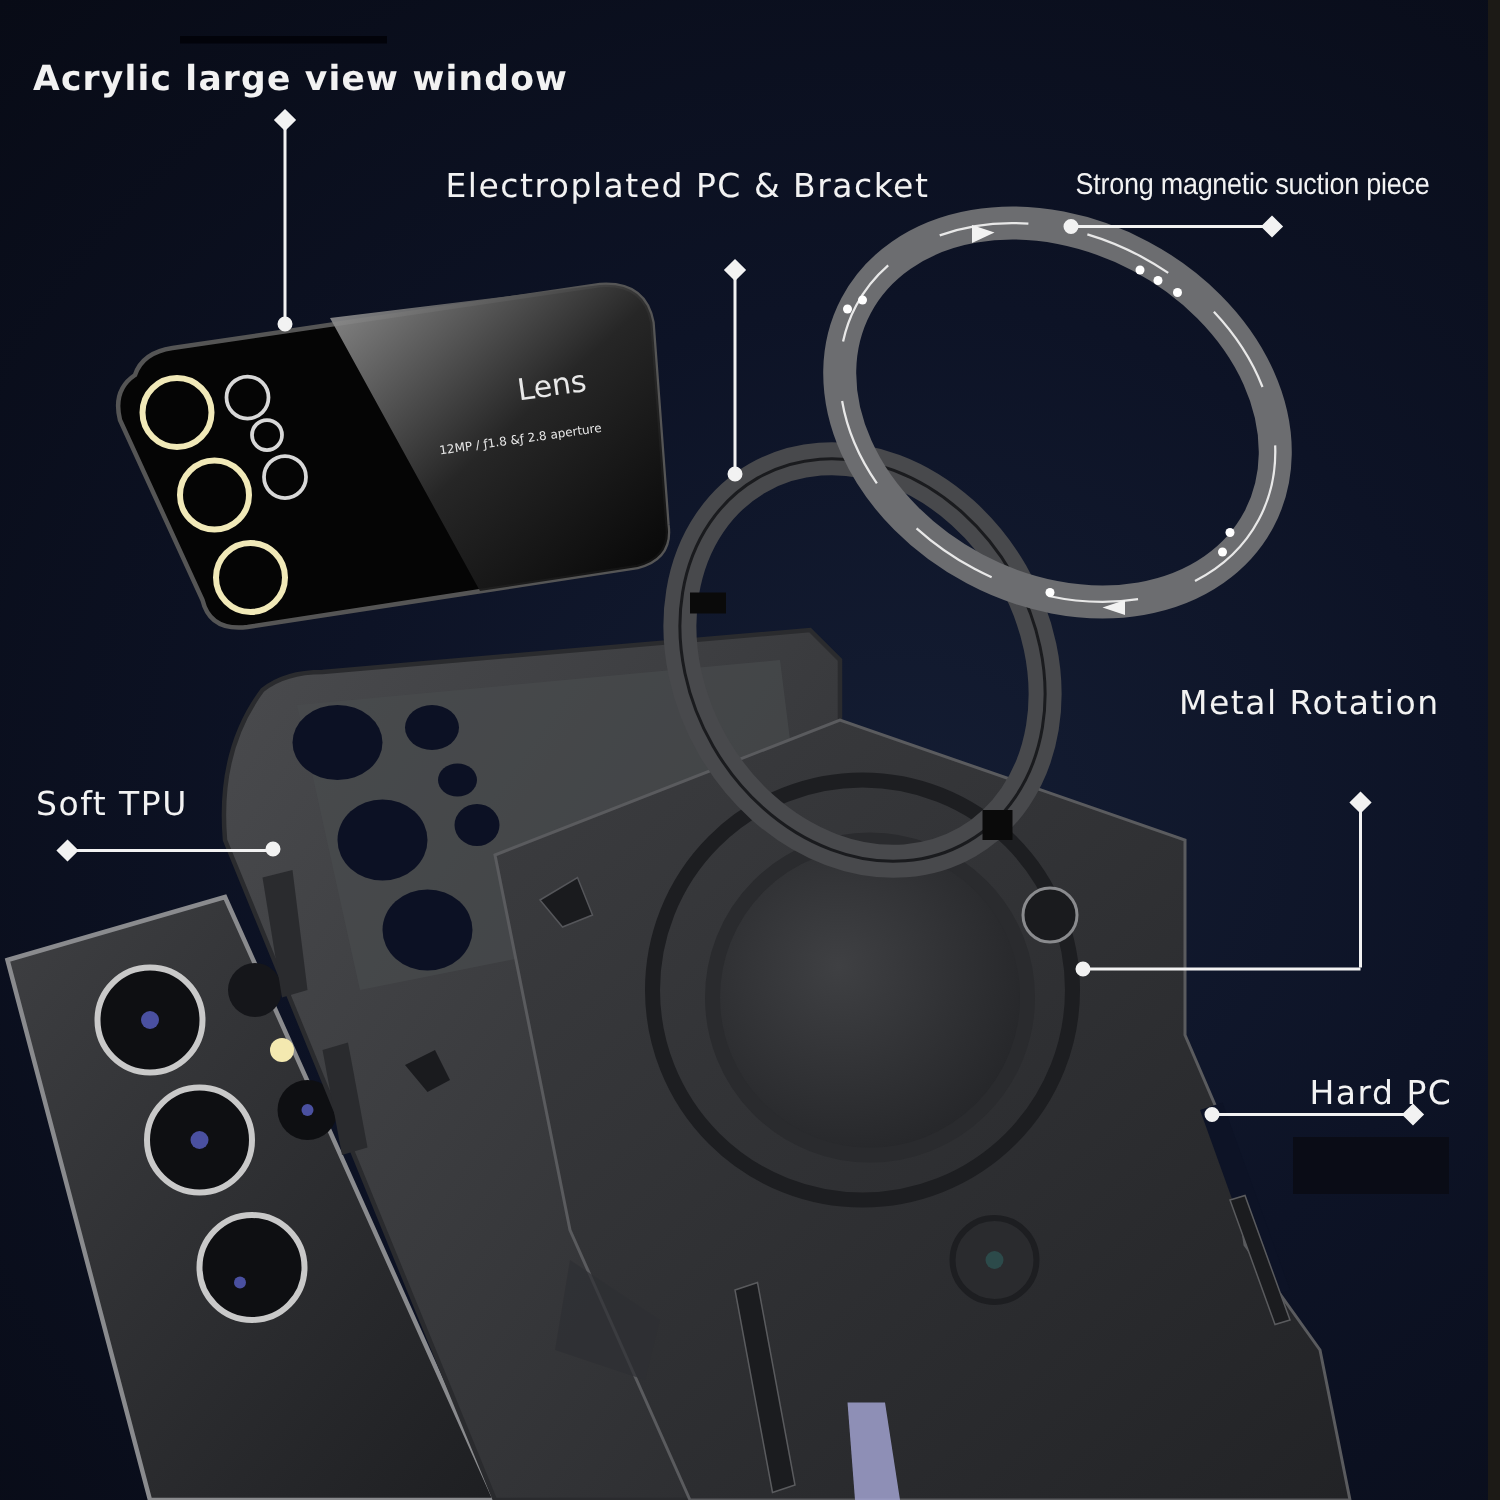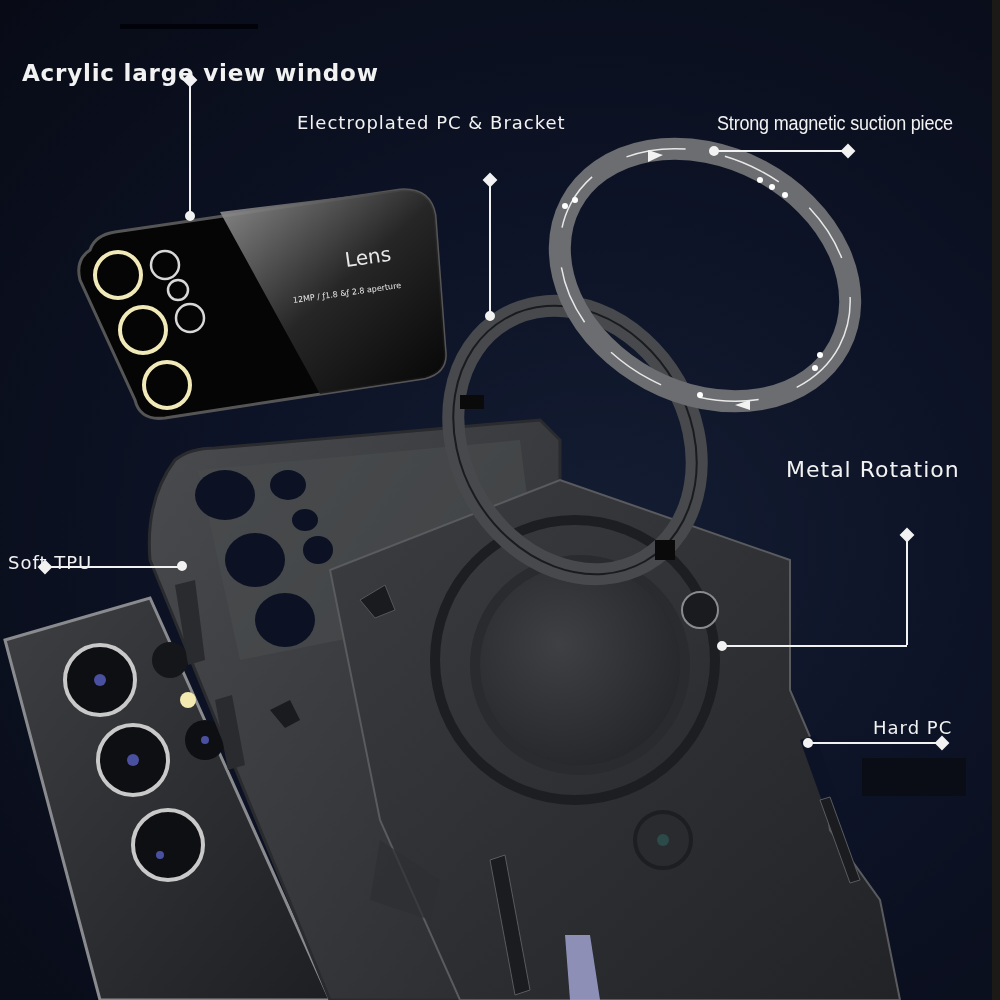--- a/index.html
+++ b/index.html
@@ -3,21 +3,21 @@
 <meta charset="utf-8">
 <style>
   html, body { margin:0; padding:0; }
   body { width:1000px; height:1000px; overflow:hidden; background:#0b1020; position:relative; font-family:"DejaVu Sans", sans-serif; }
   .bg { position:absolute; inset:0; background: radial-gradient(ellipse at 60% 55%, #141d33 0%, #0d1326 45%, #080b16 100%); }
   .right-edge { position:absolute; right:0; top:0; width:8px; height:1000px; background:#1c1a16; }
   .topbar { position:absolute; left:120px; top:24px; width:138px; height:5px; background:#02030a; }
   .scene { position:absolute; left:0; top:0; width:1000px; height:1000px; }
   .label { position:absolute; color:#f2f2f2; white-space:nowrap; letter-spacing:0.5px; }
   .label.bold { font-weight:bold; font-size:23px; letter-spacing:0.8px; }
-  .label.reg { font-size:18px; letter-spacing:1px; }
+  .label.reg { font-size:22px; letter-spacing:1px; }
   .label.cond { font-family:"Liberation Sans", sans-serif; font-size:20px; letter-spacing:-0.2px; transform:scaleX(0.9); transform-origin:left; }
   .label.multi { text-align:left; line-height:31px; font-size:22px; letter-spacing:1px; }
   .lensText { position:absolute; color:#e8e8e8; transform:rotate(-8deg); transform-origin:left; }
   .mask-block { position:absolute; left:862px; top:758px; width:104px; height:38px; background:#0a0c16; }
 </style>
 </head>
 <body>
 
 <div class="bg"></div>
 <div class="topbar"></div>
@@ -148,22 +148,22 @@
 
     <line x1="808" y1="743" x2="942" y2="743"></line>
     <circle cx="808" cy="743" r="4"></circle>
       <path d="M942 737 L948 743 L942 749 L936 743 Z"></path>
   </g>
 </svg>
 
 <div class="lensText" style="left:345px; top:248px; font-size:20px;">Lens</div>
 <div class="lensText" style="left:293px; top:296px; font-size:8px; transform:rotate(-8deg);">12MP / ƒ1.8 &amp;ƒ 2.8 aperture</div>
 
-<div class="label bold" style="left:22px; top:40px;margin-top:20px;">Acrylic large view window</div>
+<div class="label bold" style="left:22px; top:40px;">Acrylic large view window</div>
 <div class="label reg" style="left:297px; top:112px;">Electroplated PC &amp; Bracket</div>
 <div class="label cond" style="left:717px; top:112px;">Strong magnetic suction piece</div>
 <div class="label multi" style="left:786px; top:454px;">
   <div>Metal Rotation</div>
 </div>
-<div class="label reg" style="left:8px; top:524px;margin-top:28px;">Soft TPU</div>
+<div class="label reg" style="left:24px; top:524px;">Soft TPU</div>
 <div class="label reg" style="left:873px; top:717px;">Hard PC</div>
 
 <div class="mask-block"></div>
 
 </body></html>

